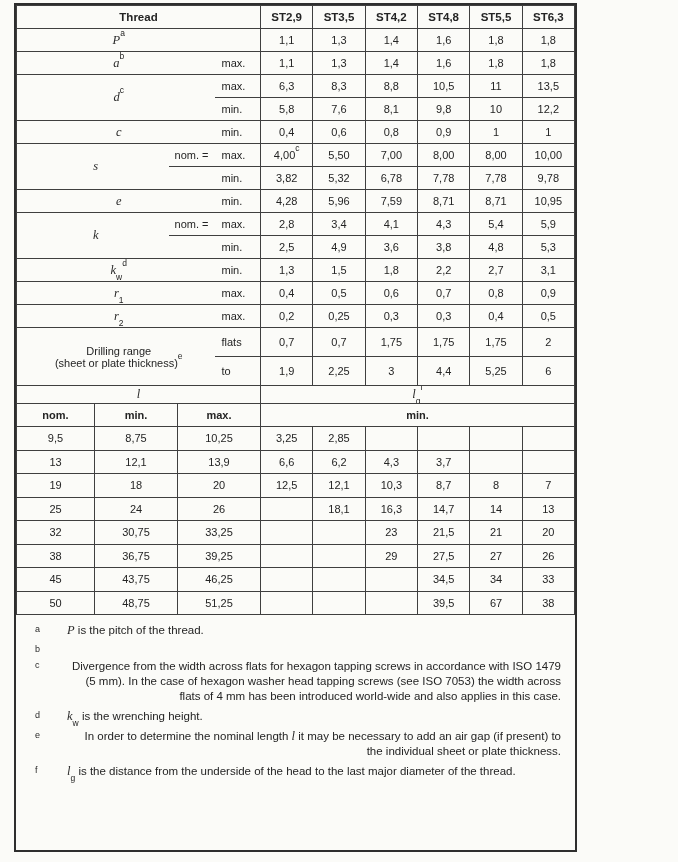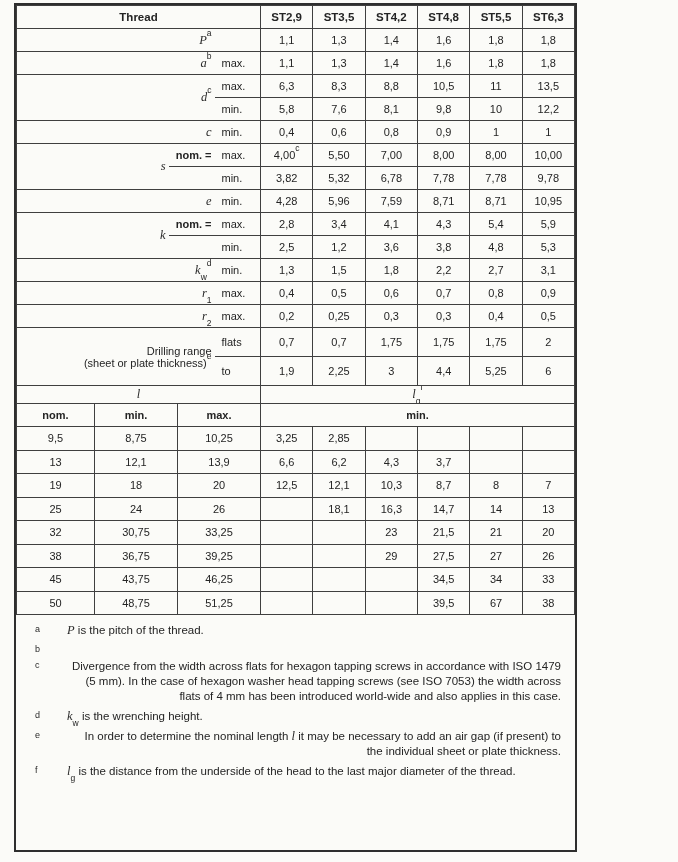--- a/index.html
+++ b/index.html
@@ -3,23 +3,23 @@
 <meta charset="utf-8">
 <style>
   html,body{margin:0;padding:0;background:#fbfbf8;}
   body{width:678px;height:862px;position:relative;font-family:"Liberation Sans",sans-serif;}
   .page{position:absolute;left:6px;top:3px;width:563px;height:849px;border:2px solid #2e2e2e;background:#fbfbf8;box-sizing:border-box;margin-left:8px;}
   table{border-collapse:collapse;width:100%;table-layout:fixed;}
   th,td{border:1px solid #3f3f3f;font:11px "Liberation Sans",sans-serif;color:#242424;
         text-align:center;padding:0 3px;height:22px;overflow:hidden;white-space:nowrap;}
   .corner,.colhead{font-weight:bold;font-size:11.5px;}
   
-  .lab{text-align:right;}
+  .lab{text-align:center;}
   .labsym{border-right:none;padding-left:9px;white-space:normal;}
-  .nomcell{border-left:none;border-right:none;text-align:right;padding-right:3px;font-weight:bold;}
+  .nomcell{border-left:none;border-right:none;padding-right:3px;}
   .limcell{border-left:none;text-align:left;padding-left:7px;}
   tr.tall td{height:28px;}
   i.sym{font:italic 12.5px "Liberation Serif",serif;color:#2a2a2a;}
   sup{font-size:8.5px;line-height:0;position:relative;top:-3px;font-style:normal;}
   sub{font-size:8.5px;line-height:0;position:relative;top:3px;font-style:normal;}
   .t2{margin-top:-1px;}
   .t2 .th-top{border-bottom:none;height:17px;font-weight:normal;}
   .t2 .subh{height:22px;font-weight:bold;}
   .t2 td{height:22.5px;}
   .fnotes{padding:8px 14px 0 10px;}
@@ -144,21 +144,21 @@
           <td>3,4</td>
           <td>4,1</td>
           <td>4,3</td>
           <td>5,4</td>
           <td>5,9</td>
         </tr>
         <tr>
           <td class="lab nomcell"></td>
           <td class="lab limcell">min.</td>
           <td>2,5</td>
-          <td>1,2</td>
+          <td>4,9</td>
           <td>3,6</td>
           <td>3,8</td>
           <td>4,8</td>
           <td>5,3</td>
         </tr>
         <tr>
           <td class="lab labsym" rowspan="1" colspan="2"><span><i class="sym">k</i><sub>w</sub><sup>d</sup></span></td>
           <td class="lab limcell">min.</td>
           <td>1,3</td>
           <td>1,5</td>

